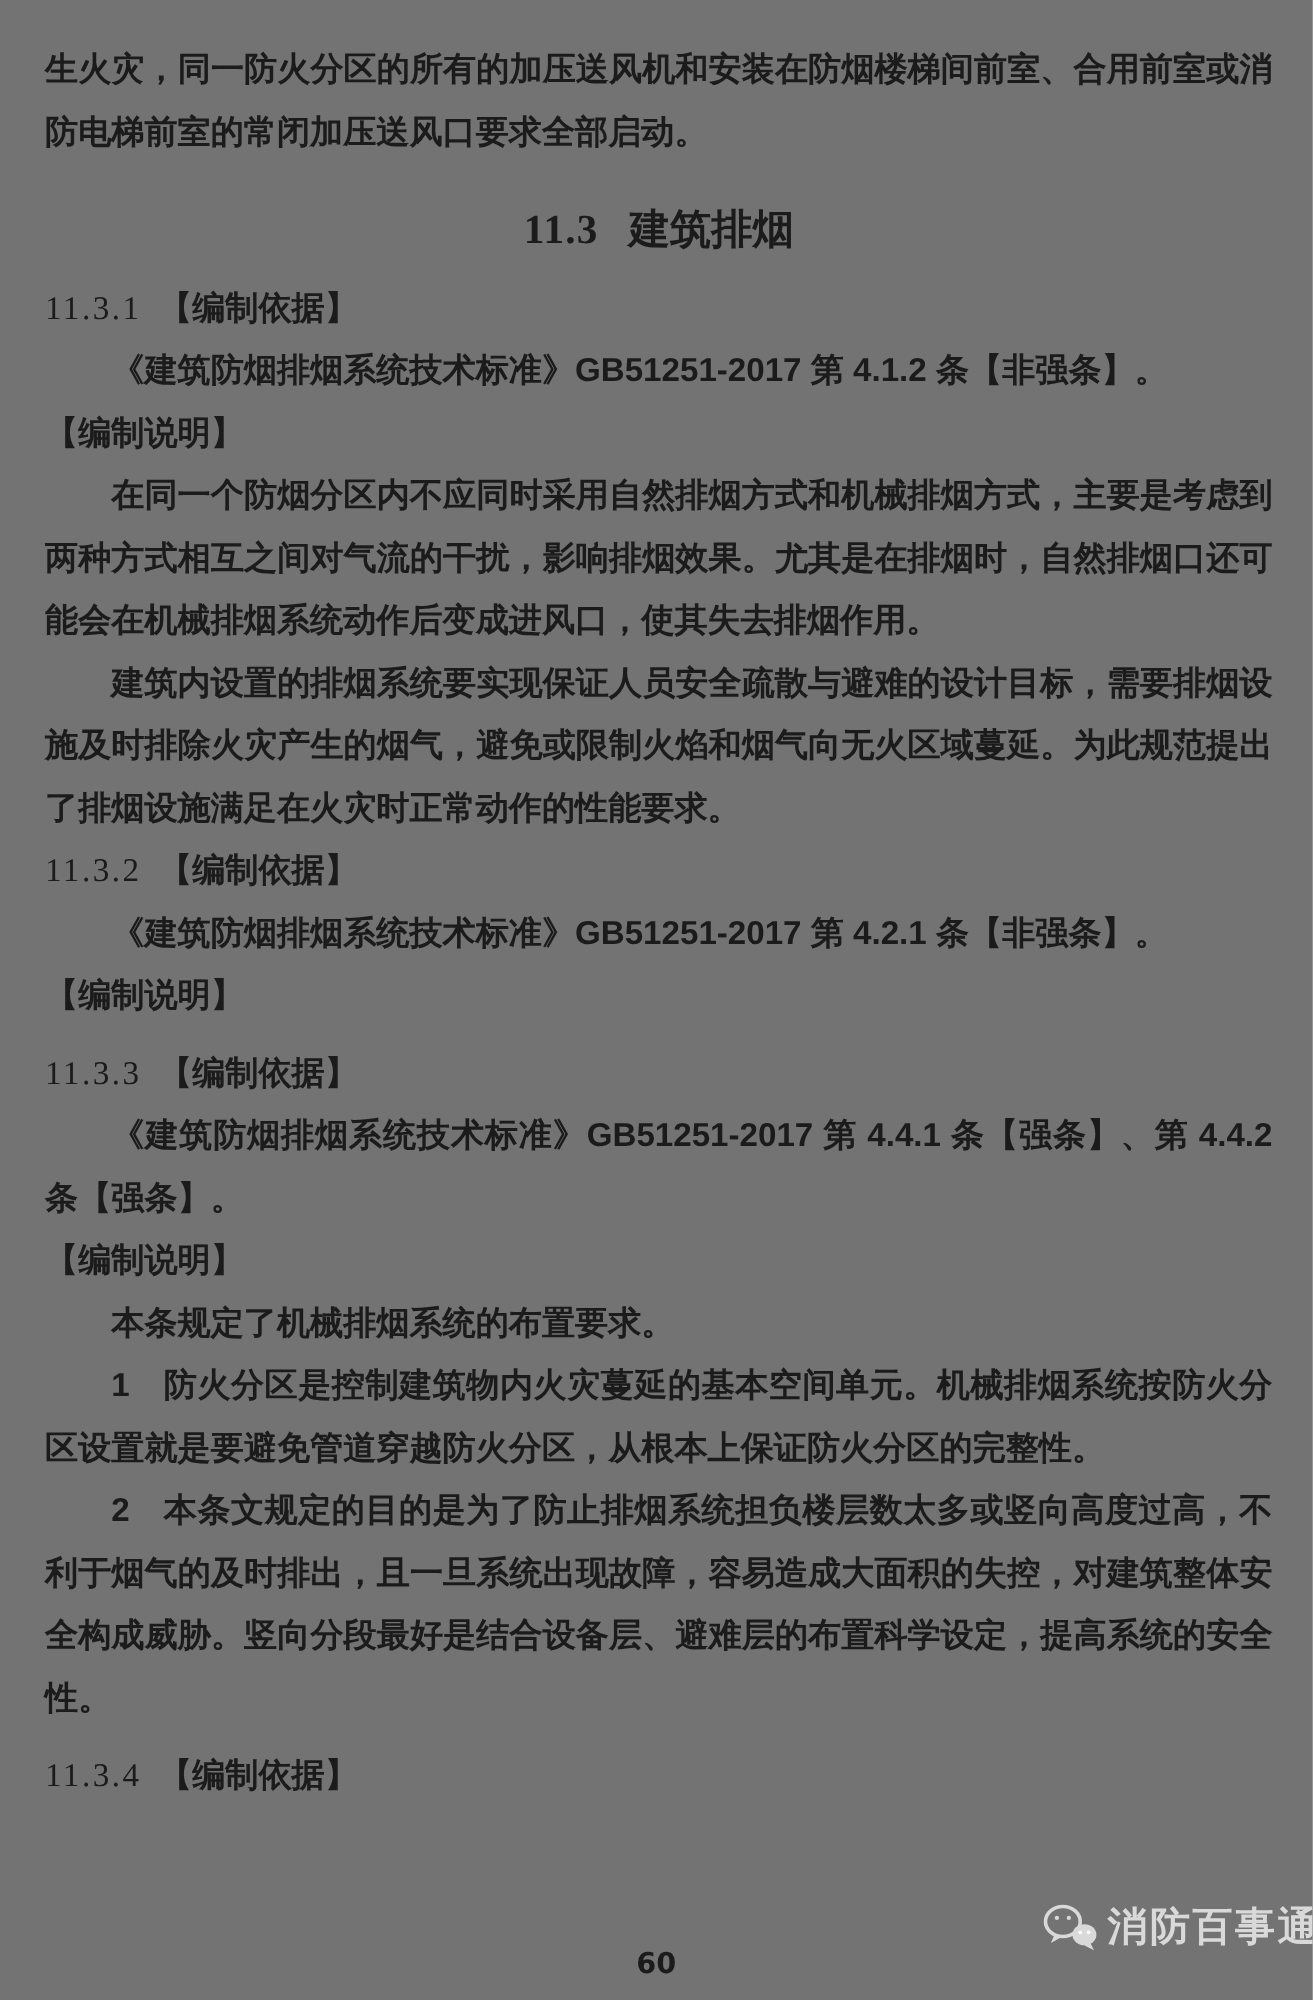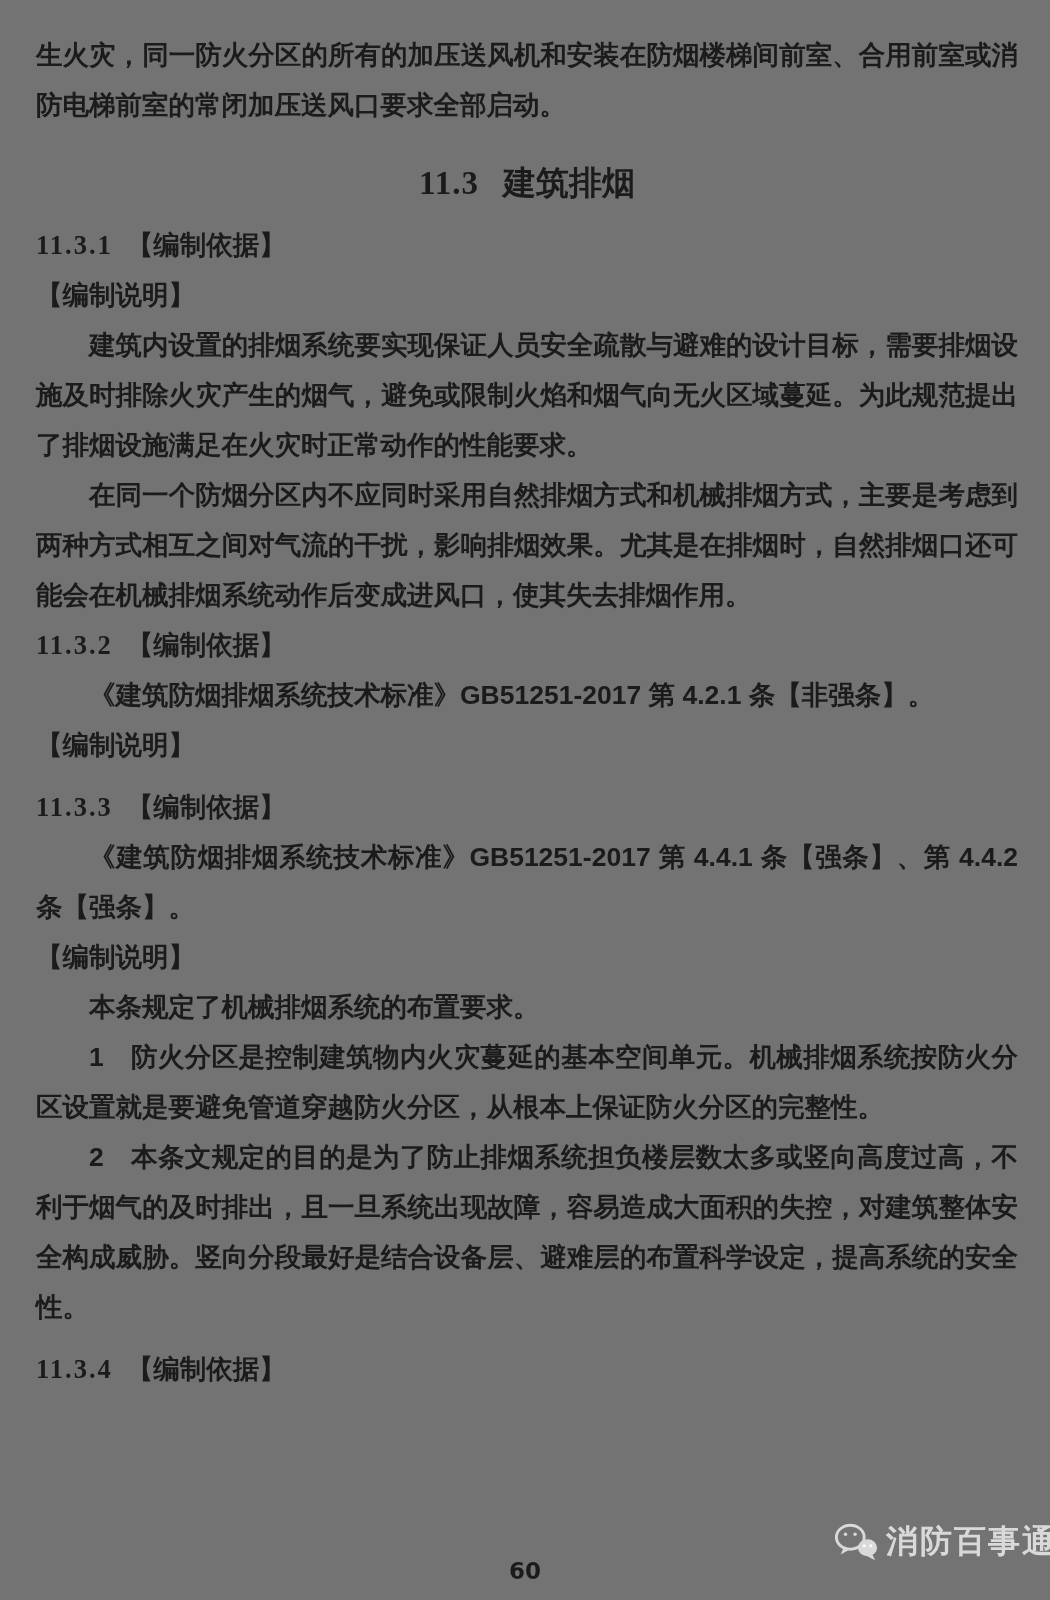--- a/index.html
+++ b/index.html
@@ -30,21 +30,21 @@
     text-align:center;
     font-size:33px;
     line-height:42px;
     font-weight:bold;
   }
   .heading .num { font-family:"Liberation Serif", serif; margin-right:24px; letter-spacing:1px; }
 
   .clause { }
   .clause .num {
     font-family:"Liberation Serif", serif;
-    font-weight:700;
+    font-weight:400;
     margin-right:14px;
     letter-spacing:2px;
   }
 
   .watermark {
     position:absolute;
     left:834px; top:1520px;
     display:flex; align-items:center; gap:6px;
     color:#d9d9d9;
   }
@@ -69,27 +69,28 @@
     <p class="para">生火灾，同一防火分区的所有的加压送风机和安装在防烟楼梯间前室、合用前室或消防电梯前室的常闭加压送风口要求全部启动。</p>
 
     <h2 class="heading">
       <span class="num">11.3</span><span>建筑排烟</span>
     </h2>
 
     <p class="para clause">
       <span class="num">11.3.1</span><span>【编制依据】</span>
     </p>
 
+    <p class="para indent">《建筑防烟排烟系统技术标准》GB51251-2017 第 4.1.2 条【非强条】。</p>
 
     <p class="para">【编制说明】</p>
 
 
+    <p class="para indent">在同一个防烟分区内不应同时采用自然排烟方式和机械排烟方式，主要是考虑到两种方式相互之间对气流的干扰，影响排烟效果。尤其是在排烟时，自然排烟口还可能会在机械排烟系统动作后变成进风口，使其失去排烟作用。</p>
+
     <p class="para indent">建筑内设置的排烟系统要实现保证人员安全疏散与避难的设计目标，需要排烟设施及时排除火灾产生的烟气，避免或限制火焰和烟气向无火区域蔓延。为此规范提出了排烟设施满足在火灾时正常动作的性能要求。</p>
-
-    <p class="para indent">在同一个防烟分区内不应同时采用自然排烟方式和机械排烟方式，主要是考虑到两种方式相互之间对气流的干扰，影响排烟效果。尤其是在排烟时，自然排烟口还可能会在机械排烟系统动作后变成进风口，使其失去排烟作用。</p>
 
     <p class="para clause">
       <span class="num">11.3.2</span><span>【编制依据】</span>
     </p>
 
     <p class="para indent">《建筑防烟排烟系统技术标准》GB51251-2017 第 4.2.1 条【非强条】。</p>
 
     <p class="para">【编制说明】</p>
 
 

